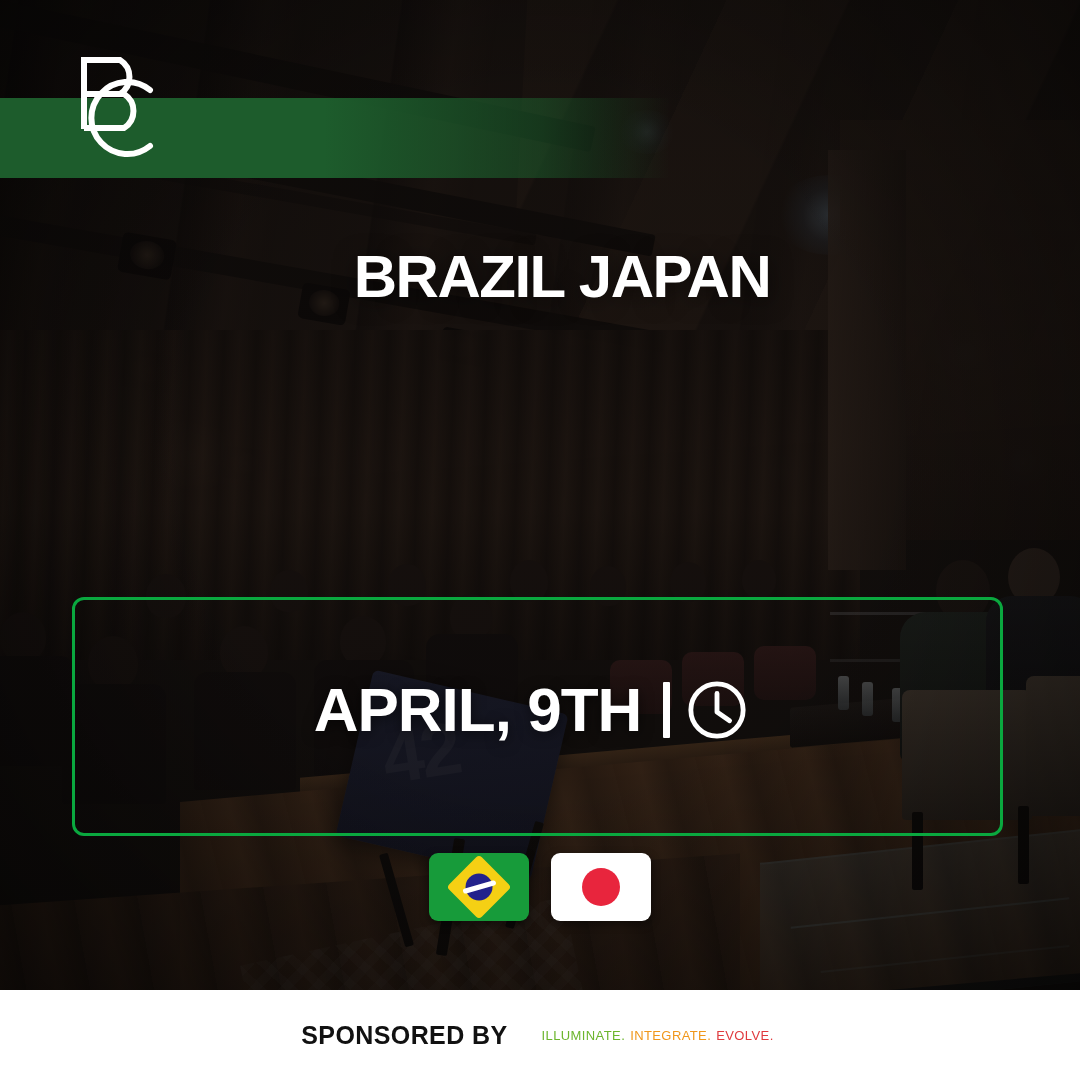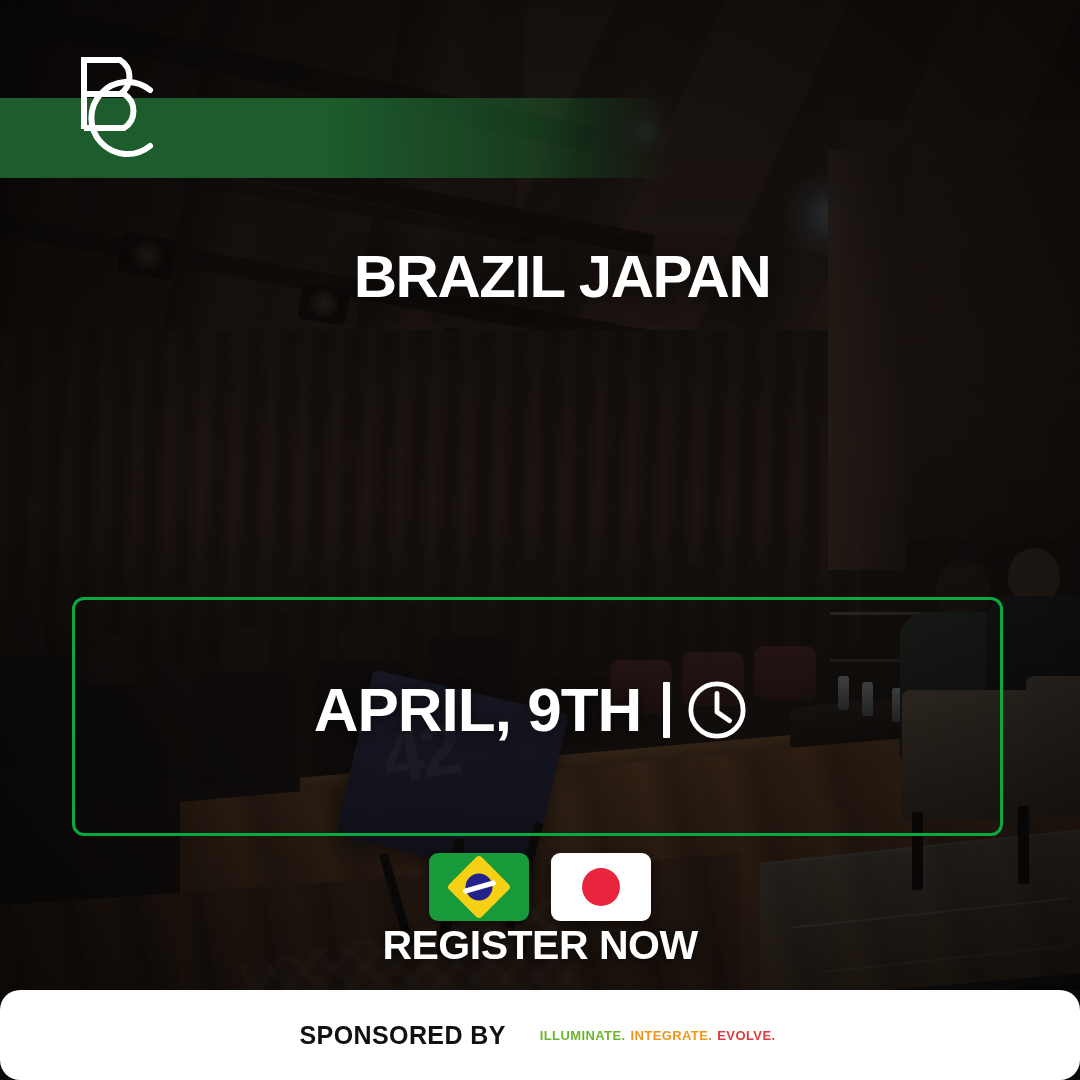--- a/index.html
+++ b/index.html
@@ -145,24 +145,24 @@
      background:#fff;border-radius:3px;transform:rotate(-16deg);}
   .flagJP{background:#fff;}
   .jpDot{position:absolute;left:50%;top:50%;width:38px;height:38px;
      transform:translate(-50%,-50%);border-radius:50%;background:#e8253d;}
   .cta{position:absolute;left:0;top:922px;width:1080px;text-align:center;
      color:#fff;font-weight:700;font-size:41px;letter-spacing:-.5px;
      text-shadow:0 2px 10px rgba(0,0,0,.6);}
 
   
   .footer{position:absolute;left:0;top:990px;width:1080px;height:90px;background:#fff;
-     display:flex;align-items:center;justify-content:center;gap:34px;border-radius:20px;}
+     display:flex;align-items:center;justify-content:center;gap:34px;}
   .sponsoredBy{color:#111;font-weight:700;font-size:25px;letter-spacing:.4px;}
   .skyblock{display:flex;flex-direction:column;align-items:flex-start;gap:1px;}
-  .tagline{font-size:13px;font-weight:700;letter-spacing:.4px;white-space:nowrap;}
+  .tagline{font-size:13px;font-weight:400;letter-spacing:.4px;white-space:nowrap;}
   .tagline span{margin-right:5px;}
   .skyword{font-family:"Liberation Serif",serif;font-weight:700;font-size:36px;
      letter-spacing:-.5px;line-height:1;}
 </style>
 </head>
 <body>
 
 <div class="poster">
 
   <div class="photo">
@@ -291,21 +291,20 @@
       <div class="brDiamond"></div>
       <div class="brGlobe">
         <div class="brBand"></div>
       </div>
     </div>
     <div class="flag flagJP">
       <div class="jpDot"></div>
     </div>
   </div>
 
-  <div class="cta">REGISTER NOW</div>
 
   <div class="footer">
     <div class="sponsoredBy">SPONSORED BY</div>
     <div class="skyblock">
       <div class="tagline">
         <span style="color: rgb(108, 181, 45);">ILLUMINATE.</span><span style="color: rgb(240, 151, 27);">INTEGRATE.</span><span style="color: rgb(224, 58, 62);">EVOLVE.</span>
       </div>
     </div>
   </div>
 

